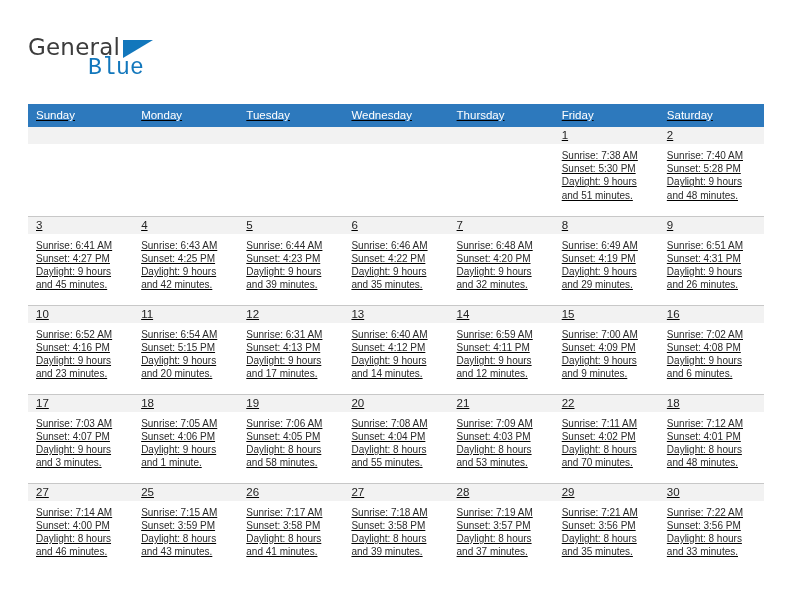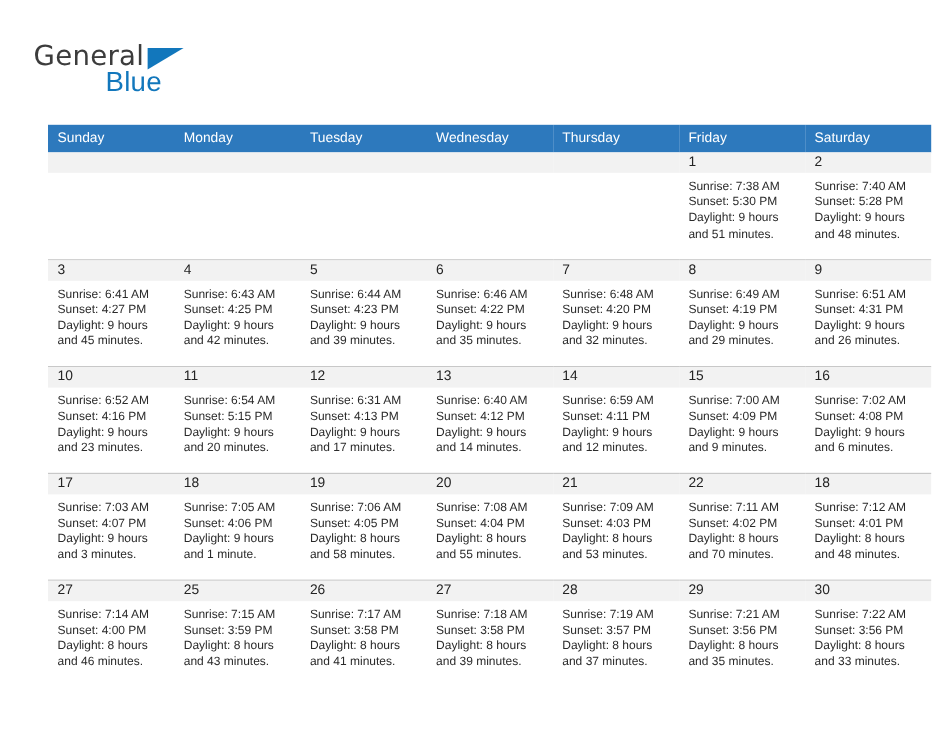--- a/index.html
+++ b/index.html
@@ -46,21 +46,21 @@
     color: #3c3c3c;
     font-family: "DejaVu Sans", sans-serif;
   }
   .brand-blue {
     position: absolute;
     left: 60px;
     top: 21px;
     font-size: 23px;
     letter-spacing: 0.2px;
     color: #1277bc;
-    font-family: Liberation Sans, sans-serif;
+    font-family: Liberation Mono, monospace;
   }
   .brand-triangle {
     position: absolute;
     left: 95px;
     top: 6px;
     width: 0;
     height: 0;
     border-left: 30px solid #1277bc;
     border-bottom: 18px solid transparent;
   }
@@ -84,25 +84,26 @@
     font-size: 14.5px;
     color: #2b2b2b;
     line-height: 18px;
     white-space: nowrap;
     font-family: "Liberation Sans", sans-serif;
   }
 
   
   .calendar {
     position: absolute;
-    left: 40px;
+    left: 28px;
     top: 104px;
     width: 736px;
     border-collapse: collapse;
     table-layout: fixed;
+    text-decoration: underline;
   }
   .dow-row th {
     background: #2d79bd;
     color: #ffffff;
     font-size: 11.5px;
     font-weight: normal;
     text-align: left;
     padding: 5px 0 5px 8px;
     height: 12px;
     line-height: 13px;

